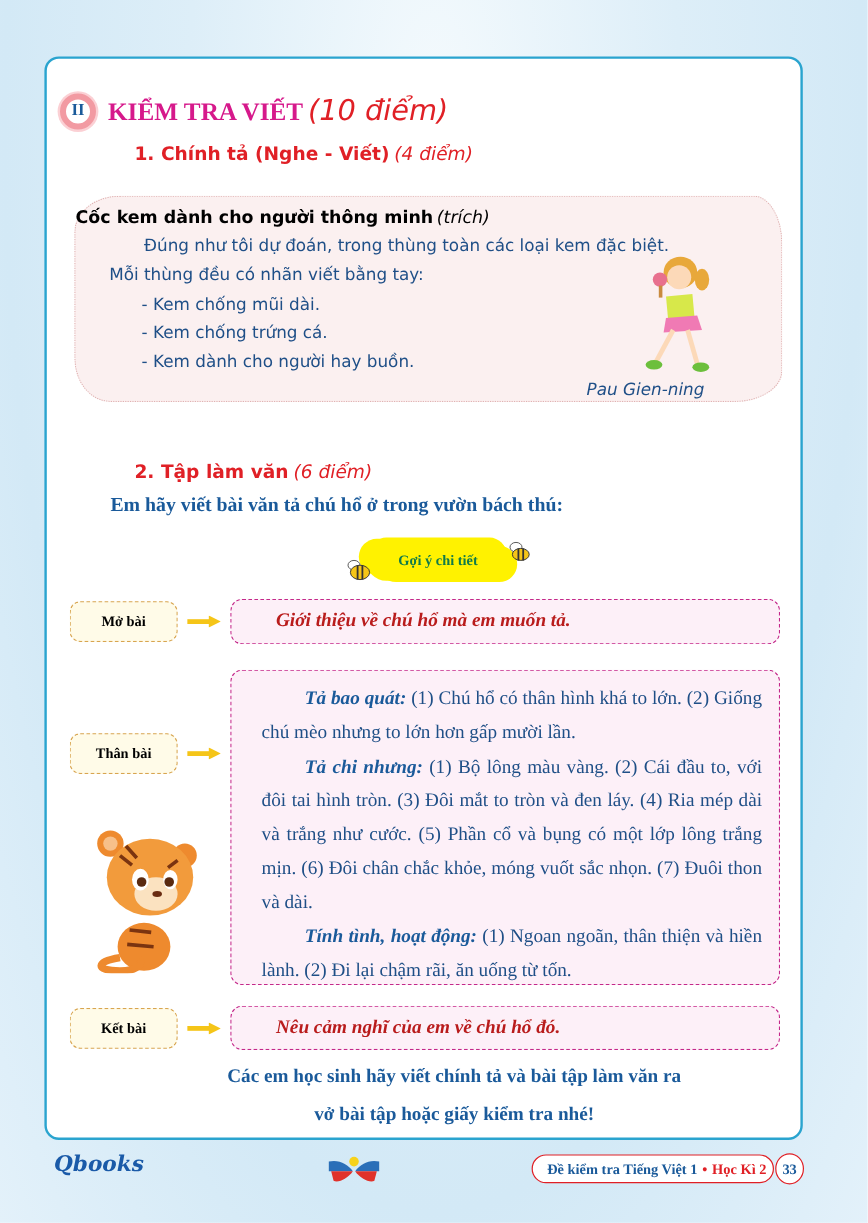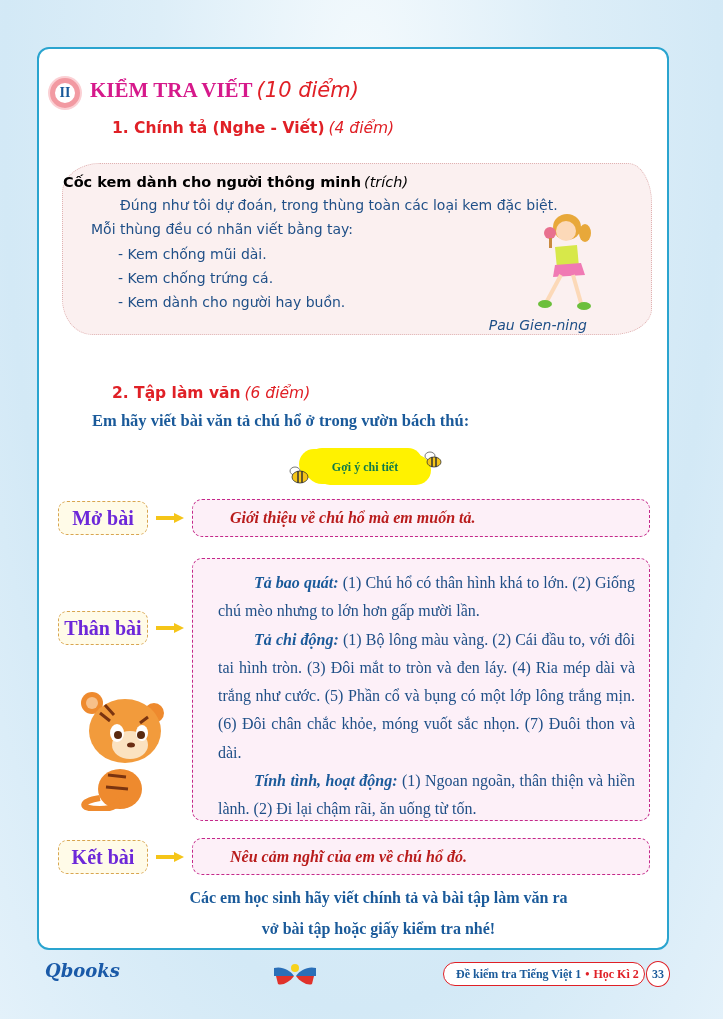--- a/index.html
+++ b/index.html
@@ -15,21 +15,21 @@
   }
   
   .sec-badge {
     position: absolute; left: 50px; top: 78px; width: 30px; height: 30px;
     border-radius: 50%; background: #fff; border: 5px solid #f29aa2;
     box-shadow: 0 0 0 2px #fbd0d4;
     display: flex; align-items: center; justify-content: center;
     color: #1a5a9a; font-weight: bold; font-size: 14px; text-align: right;
   }
   .sec-title { position: absolute; left: 90px; top: 78px; font-size: 21px; color: #d6198b; font-weight: bold; white-space: nowrap; }
-  .sec-title .pts { font-family: "DejaVu Sans", sans-serif; font-style: italic; font-weight: normal; color: #e02026; font-size: 21px; margin-left: 4px; }
+  .sec-title .pts { font-family: "DejaVu Sans", sans-serif; font-style: italic; font-weight: normal; color: #e02026; font-size: 24px; margin-left: 4px; }
   .sub-title { position: absolute; left: 66px; white-space: nowrap; font-family: "DejaVu Sans", sans-serif; font-weight: bold; font-size: 15.5px; color: #e02026; margin-left: 46px; }
   .sub-title .pts { font-weight: normal; font-style: italic; margin-left: 4px; }
 
   
   .dict-box {
     position: absolute; left: 62px; top: 163px; width: 590px; height: 172px;
     background: #fbf0f0; border: 1.5px dotted #e0b2b2;
     border-radius: 38px 24px 40px 30px / 30px 40px 26px 36px;
   }
   .dict-title { position: absolute; left: 0; width: 590px; top: 10px; font-family: "DejaVu Sans", sans-serif; font-size: 14.5px; font-weight: bold; color: #000000; }
@@ -45,21 +45,21 @@
     box-shadow: -8px -3px 0 -2px #fff200, 8px 3px 0 -2px #fff200, 0 -5px 0 -3px #fff200;
     display: flex; align-items: center; justify-content: center;
     font-weight: bold; font-size: 12px; color: #0f7a4a;
   }
   .bee { position: absolute; width: 22px; height: 18px; }
 
   .label-box {
     position: absolute; left: 58px; width: 90px; height: 34px;
     background: #fffbe8; border: 1.5px dashed #d8a550; border-radius: 9px;
     display: flex; align-items: center; justify-content: center;
-    font-weight: bold; font-size: 20px; color: #6d28d9;
+    font-weight: bold; font-size: 12px; color: #000000;
   }
   .arrow { position: absolute; left: 156px; width: 28px; height: 10px; }
   .content-box {
     position: absolute; left: 192px; width: 458px;
     background: #fdf0f8; border: 1.5px dashed #c4288a; border-radius: 10px;
   }
   .content-one { display: flex; align-items: center; padding-left: 37px; font-weight: bold; font-style: italic; font-size: 16px; color: #b91c1c; }
   .body-text { padding: 10px 14px 0 25px; font-size: 16px; line-height: 28.3px; color: #1f4f87; text-align: justify; }
   .body-text p { text-indent: 36px; }
   .body-text b { font-style: italic; color: #1a5a9a; }
@@ -152,21 +152,21 @@
 <div class="label-box" style="top:611px">
     <span>Thân bài</span>
   </div>
 <svg class="arrow" style="top:623px" viewBox="0 0 28 10">
     <rect x="0" y="3" width="20" height="4" fill="#f5c518"></rect>
     <polygon points="18,0 28,5 18,10" fill="#f5c518"></polygon>
   </svg>
 <div class="content-box" style="top:558px;height:263px">
   <div class="body-text">
     <p><b>Tả bao quát:</b><span> (1) Chú hổ có thân hình khá to lớn. (2) Giống chú mèo nhưng to lớn hơn gấp mười lần.</span></p>
-    <p><b>Tả chi động:</b><span> (1) Bộ lông màu vàng. (2) Cái đầu to, với đôi tai hình tròn. (3) Đôi mắt to tròn và đen láy. (4) Ria mép dài và trắng như cước. (5) Phần cổ và bụng có một lớp lông trắng mịn. (6) Đôi chân chắc khỏe, móng vuốt sắc nhọn. (7) Đuôi thon và dài.</span></p>
+    <p><b>Tả chi nhưng:</b><span> (1) Bộ lông màu vàng. (2) Cái đầu to, với đôi tai hình tròn. (3) Đôi mắt to tròn và đen láy. (4) Ria mép dài và trắng như cước. (5) Phần cổ và bụng có một lớp lông trắng mịn. (6) Đôi chân chắc khỏe, móng vuốt sắc nhọn. (7) Đuôi thon và dài.</span></p>
     <p><b>Tính tình, hoạt động:</b><span> (1) Ngoan ngoãn, thân thiện và hiền lành. (2) Đi lại chậm rãi, ăn uống từ tốn.</span></p>
   </div>
 </div>
 
 <svg style="position:absolute;left:70px;top:683px" width="110" height="128" viewBox="0 0 110 128">
   <ellipse cx="50" cy="106" rx="22" ry="20" fill="#ee8a2e"></ellipse>
   <path d="M30 115 C10 118, 8 126, 30 126 C45 126, 50 120, 46 116" fill="none" stroke="#ee8a2e" stroke-width="6"></path>
   <circle cx="22" cy="20" r="11" fill="#ee8a2e"></circle>
   <circle cx="22" cy="20" r="6" fill="#f7c08a"></circle>
   <circle cx="84" cy="30" r="10" fill="#ee8a2e"></circle>

